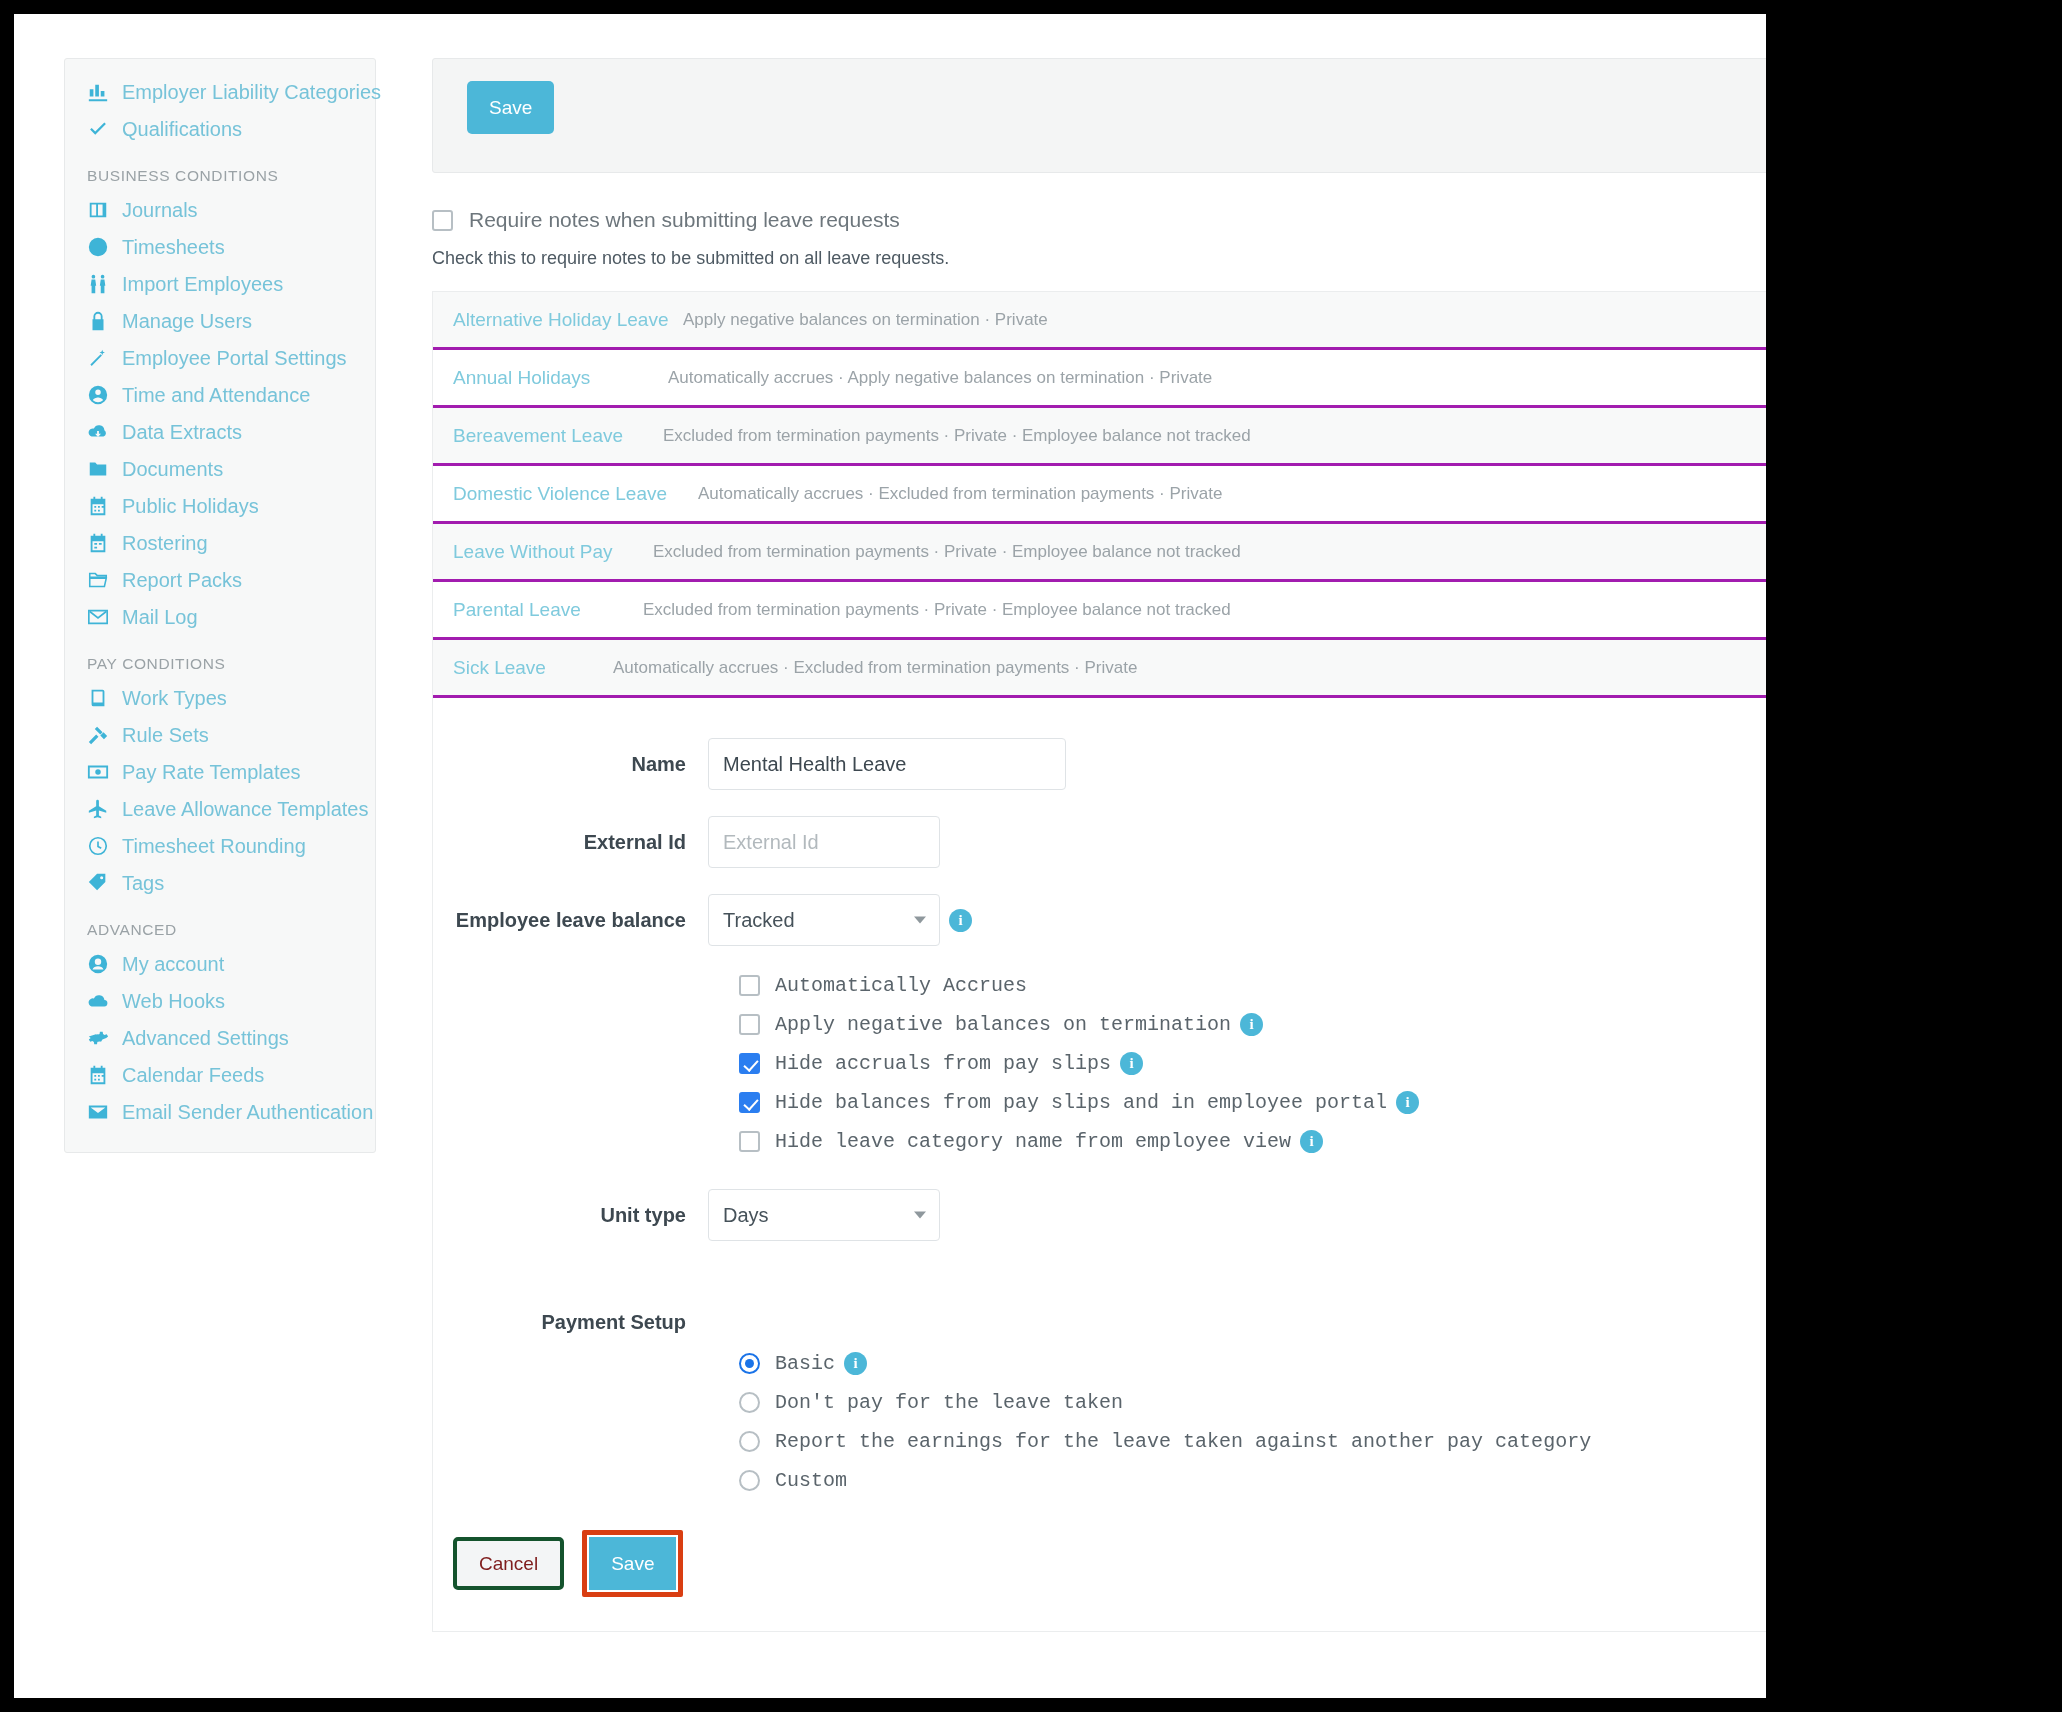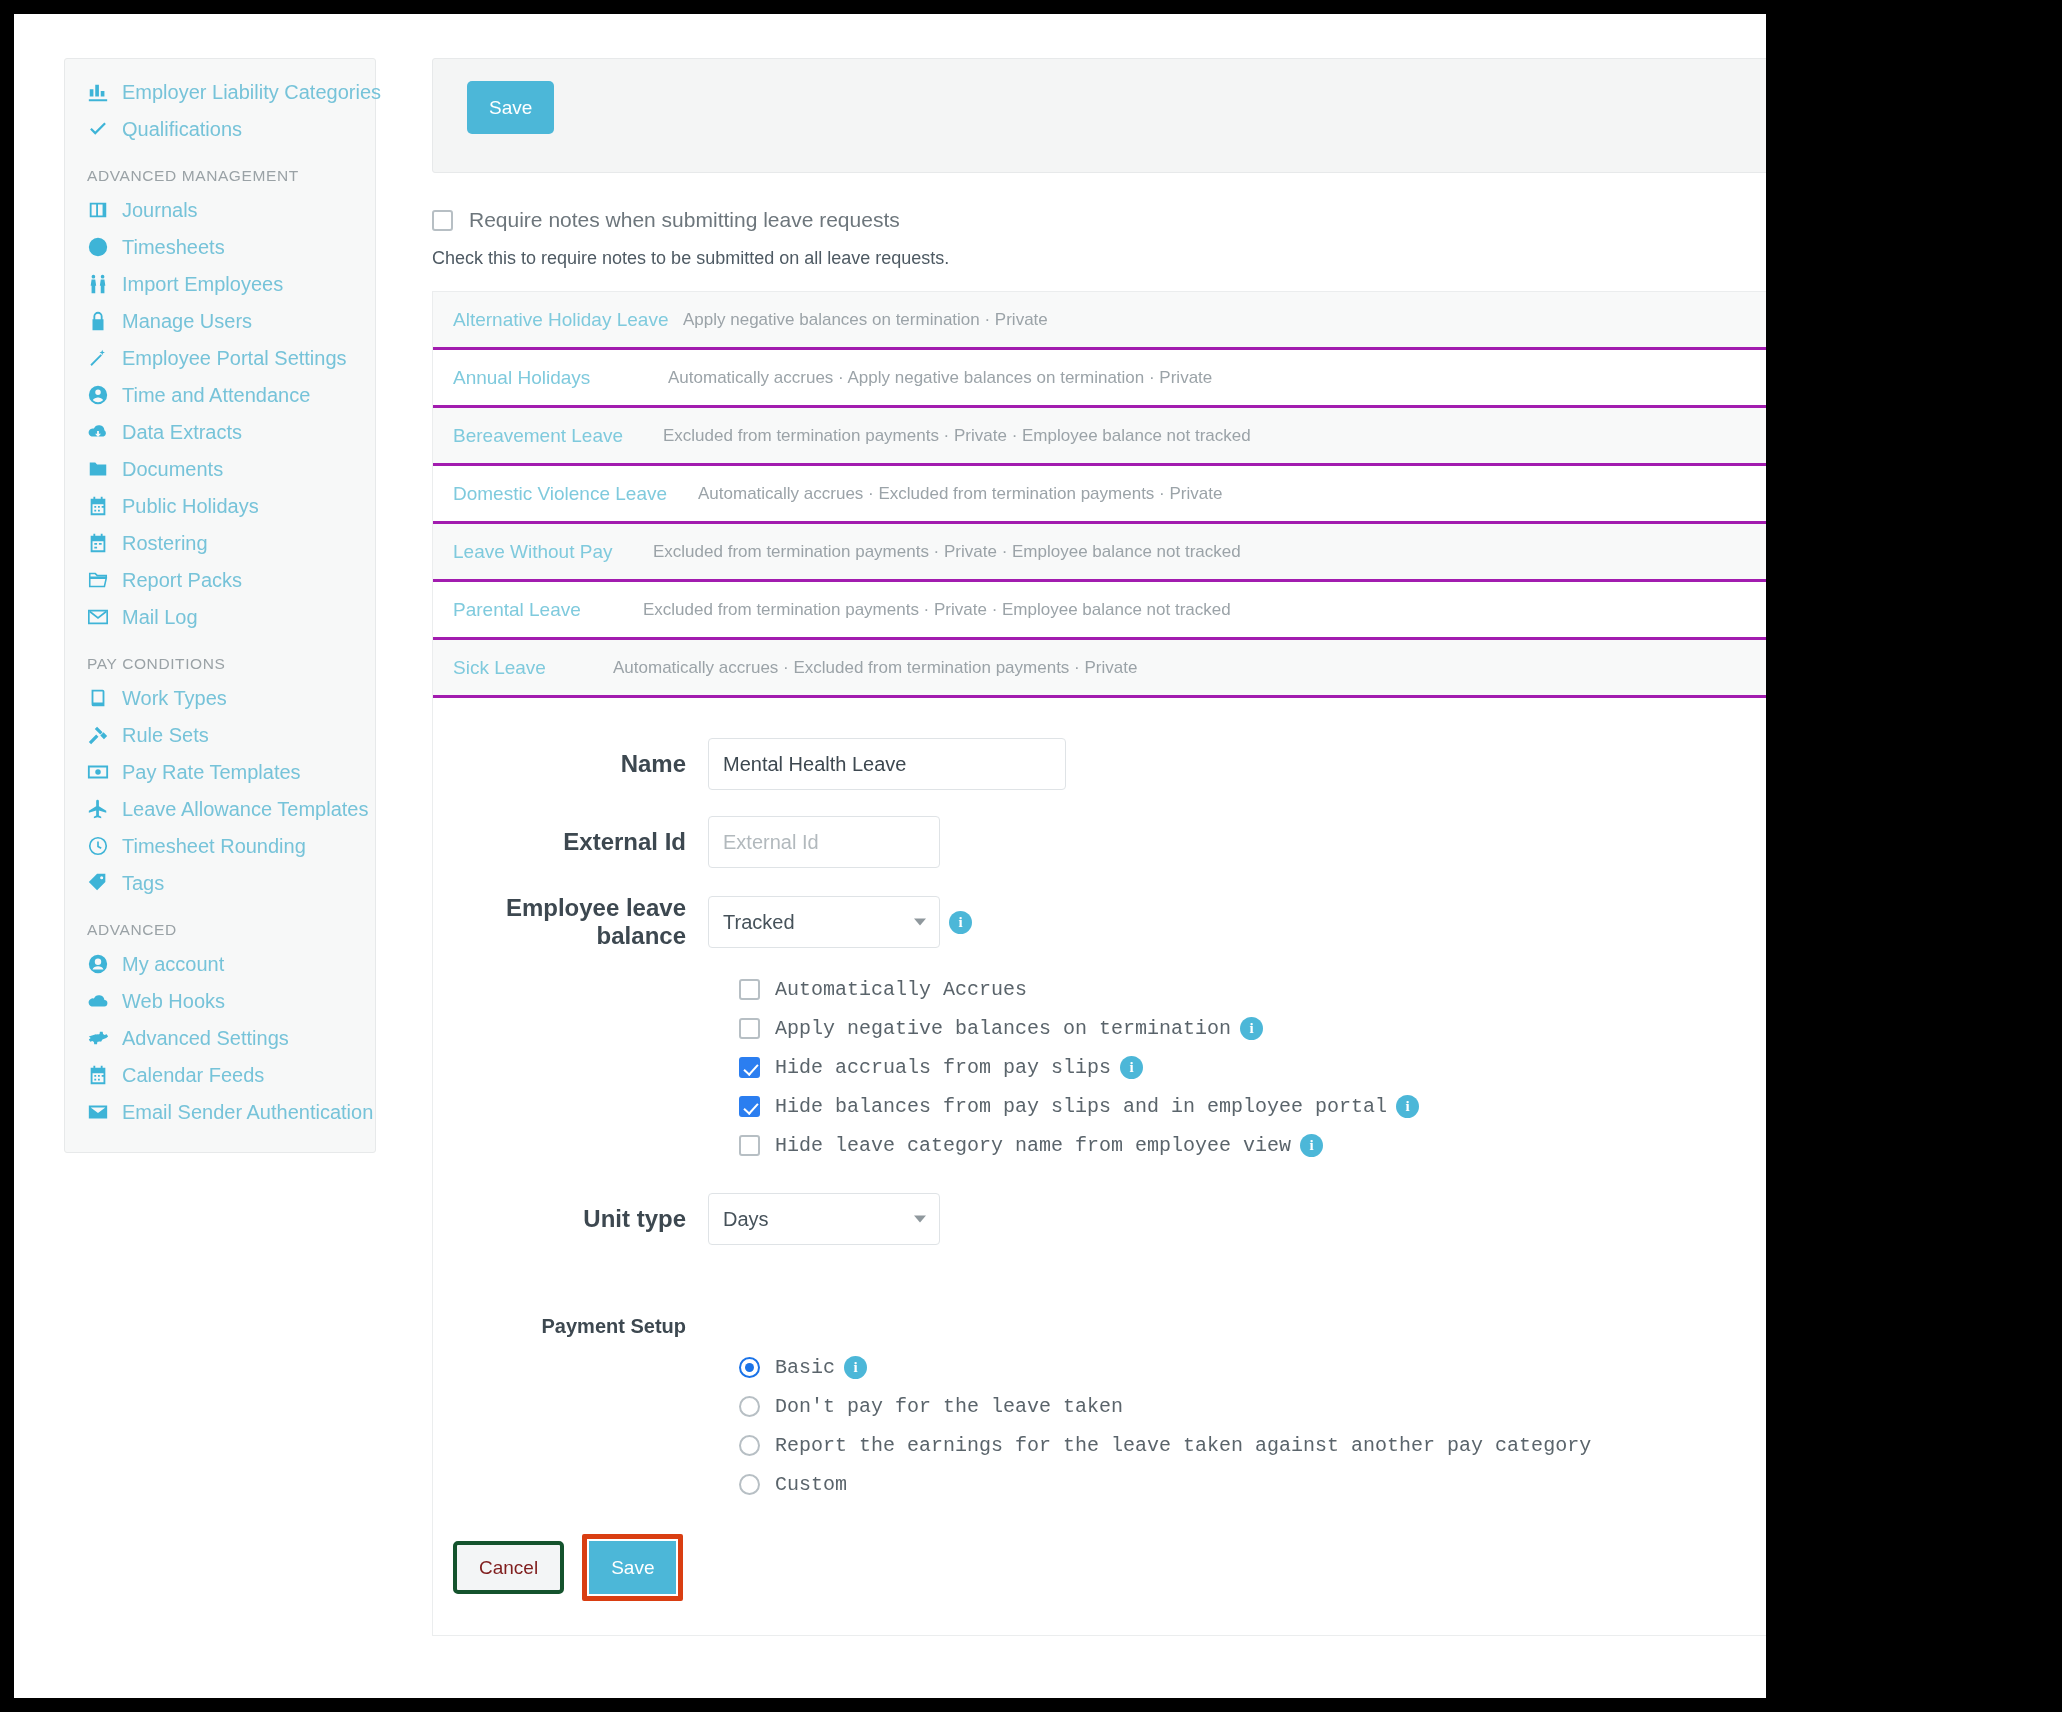--- a/index.html
+++ b/index.html
@@ -213,21 +213,21 @@
   .f-row {
     display: flex;
     align-items: center;
     margin-bottom: 26px;
   }
   .f-label {
     width: 275px;
     min-width: 275px;
     text-align: right;
     padding-right: 22px;
-    font-size: 24px;
+    font-size: 20px;
     color: #3d4850;
     font-weight: bold;
   }
   .f-ctrl { display: flex; align-items: center; }
   .txt {
     height: 52px;
     border: 1px solid #dfe3e6;
     border-radius: 4px;
     background: #ffffff;
     font-size: 20px;
@@ -317,21 +317,21 @@
         <span class="nav-label">Employer Liability Categories</span>
       </div>
       <div class="nav-item">
         <span class="ico">
           <svg width="22" height="22" viewBox="0 0 24 24" fill="currentColor">
             <path d="M9 18.2 3.4 12.6l1.7-1.7L9 14.8l9.9-9.9 1.7 1.7z"></path>
           </svg>
         </span>
         <span class="nav-label">Qualifications</span>
       </div>
-      <div class="nav-group">ADVANCED MANAGEMENT</div>
+      <div class="nav-group">BUSINESS CONDITIONS</div>
       <div class="nav-item">
         <span class="ico">
           <svg width="22" height="22" viewBox="0 0 24 24" fill="currentColor">
             <path d="M3 4h18v16H3zm2 2v12h5V6zm7 0v12h5V6z"></path>
           </svg>
         </span>
         <span class="nav-label">Journals</span>
       </div>
       <div class="nav-item">
         <span class="ico">

